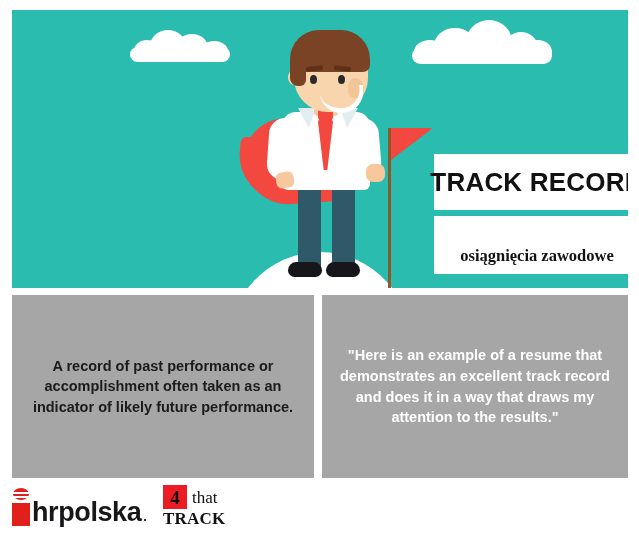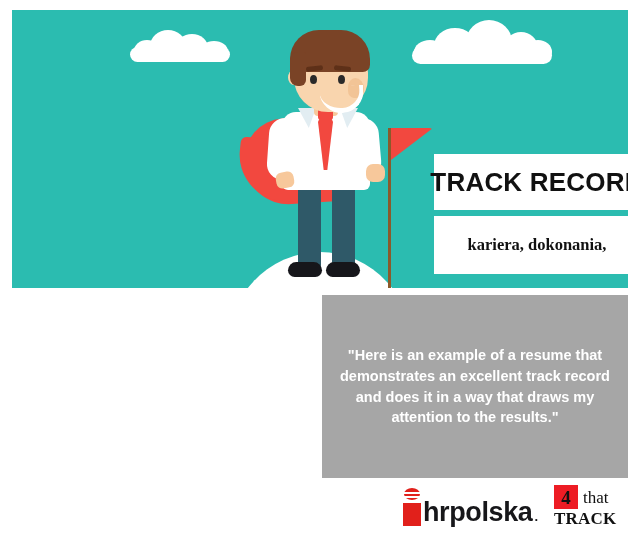--- a/index.html
+++ b/index.html
@@ -207,21 +207,21 @@
     margin:0;text-align:center;
     font-family:"Liberation Sans", sans-serif;
     font-size:14.5px;font-weight:bold;line-height:1.42;
   }
   #panel-definition p{color:#1b1b1b;}
   #panel-quote p{color:#ffffff;}
 
   
   .footer{
     position:absolute;left:12px;top:482px;width:616px;height:48px;
-    display:flex;align-items:center;justify-content:flex-end;
+    display:flex;align-items:center;
     gap:16px;padding-right:4px;box-sizing:border-box;
   }
 
   
   .logo-hrpolska{position:relative;display:flex;align-items:flex-end;height:40px;}
   .hp-mark{position:relative;width:18px;height:38px;margin-right:2px;}
   .hp-dot{
     position:absolute;left:1px;top:0;width:16px;height:12px;
     background:#E1201B;border-radius:50%;
   }
@@ -326,25 +326,29 @@
       <div class="pole"></div>
       <div class="flag"></div>
     </div>
 
     <div class="banner" id="banner-title">
       <span class="txt">TRACK RECORD</span>
     </div>
 
     <div class="banner" id="banner-sub">
       <span class="txt">
-        <span>kariera, dokonania,</span><br>
+        <br>
+        <span>osiągnięcia zawodowe</span>
       </span>
     </div>
   </div>
 
+  <div class="gray" id="panel-definition">
+    <p>A record of past performance or accomplishment often taken as an indicator of likely future performance.</p>
+  </div>
 
   <div class="gray" id="panel-quote">
     <p>"Here is an example of a resume that demonstrates an excellent track record and does it in a way that draws my attention to the results."</p>
   </div>
 
   <div class="footer">
 
     <div class="logo-hrpolska">
       <div class="hp-mark">
         <span class="hp-dot"></span>

